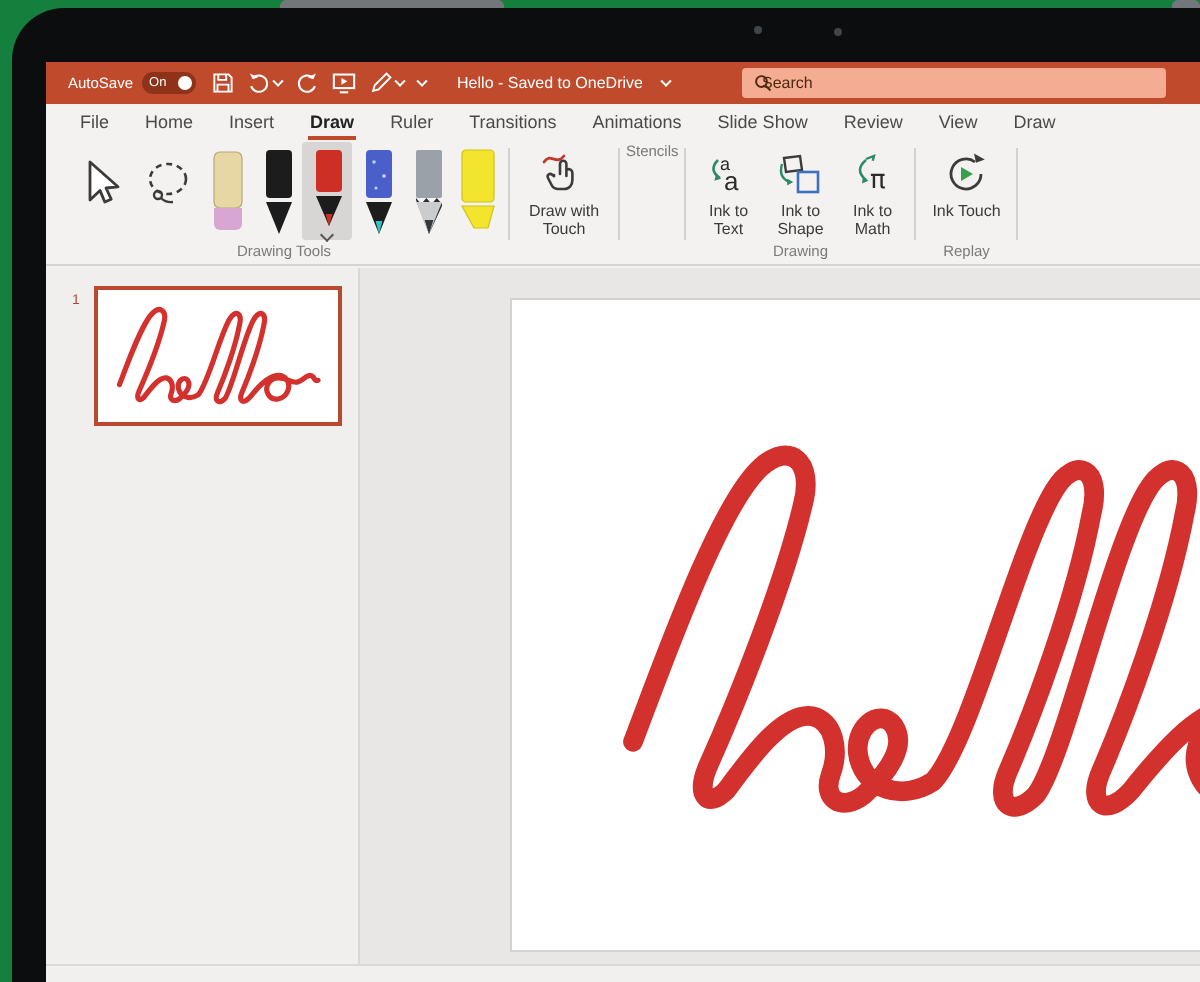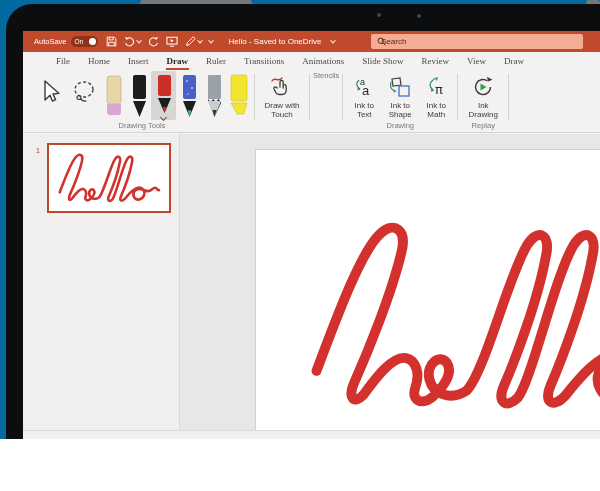--- a/index.html
+++ b/index.html
@@ -1,17 +1,17 @@
 <!DOCTYPE html>
 <html><head>
 <meta charset="utf-8">
 <style>
   * { margin:0; padding:0; box-sizing:border-box; }
   html,body { width:600px; height:491px; overflow:hidden; font-family:"Liberation Sans", sans-serif; }
-  .stage { position:relative; width:600px; height:439px; background:#0369a1; }
+  .stage { position:relative; width:600px; height:491px; background:#15803d; }
 
   
   .bg-tab { position:absolute; background:#73777b; border-radius:3px 3px 0 0; }
   .device { position:absolute; left:6px; top:4px; right:0; bottom:0; background:#0c0d0e; border-top-left-radius:26px; }
   .cam-dot { position:absolute; width:4px; height:4px; border-radius:50%; background:#40454a; }
   .screen { position:absolute; left:17px; top:27px; right:0; bottom:0; background:#f3f2f1; overflow:hidden; }
 
   
   .titlebar { position:relative; height:21px; background:#bf4b2c; display:flex; align-items:center; padding-left:11px; color:#fff; }
   .autosave-label { font-size:7.5px; margin-right:4px; }
@@ -22,21 +22,21 @@
   .tb-btn { display:flex; align-items:center; gap:2px; }
   .tb-btn svg { display:block; }
   .chev { width:4px; height:4px; border-right:1.1px solid #fff; border-bottom:1.1px solid #fff; transform:rotate(45deg) translate(-1px,-1px); }
   .doc-title { font-size:8px; margin-left:16px; white-space:nowrap; }
   .title-chev { margin-left:10px; }
   .searchbox { position:absolute; left:348px; top:3px; width:212px; height:15px; background:#f4ad92; border-radius:2px; display:flex; align-items:center; padding-left:10px; }
   .searchbox .s-icon { position:absolute; left:6px; top:3px; }
   .searchbox .s-text { font-size:8px; color:#50270f; }
 
   
-  .tabsrow { height:19px; background:#f3f2f1; display:flex; align-items:center; padding-left:24px;font-family:Liberation Serif, serif; }
+  .tabsrow { height:19px; background:#f3f2f1; display:flex; align-items:center; padding-left:8px; }
   .tab { font-size:9px; color:#4b4a49; padding:0 9px; height:19px; line-height:19px; position:relative; }
   .tab.active { color:#222; font-weight:bold; }
   .tab.active::after { content:""; position:absolute; left:8px; right:8px; bottom:1px; height:2px; background:#bf4b2c; }
 
   
   .ribbon { height:62px; background:#f3f2f1; border-bottom:1px solid #d6d4d2; display:flex; padding-left:10px; }
   .rgroup { display:flex; flex-direction:column; }
   .rgroup .g-body { flex:1; display:flex; align-items:flex-start; }
   .g-label { font-size:7.5px; color:#7b7977; text-align:center; padding-bottom:2px; }
   .rsep { width:1px; background:#d4d2d0; height:46px; margin:3px 3px 0 3px; }
@@ -276,21 +276,21 @@
         <div class="rgroup">
           <div class="g-body">
             <div class="bigbtn w44">
               <span class="b-icon">
                 <svg width="24" height="24" viewBox="0 0 24 24">
                   <path d="M19.5 12 a7.5 7.5 0 1 1 -3 -6" fill="none" stroke="#3c3b3a" stroke-width="1.4"></path>
                   <path d="M16 1.8 l1 4.6 4.4 -1.6 Z" fill="#3c3b3a"></path>
                   <path d="M9.5 8.5 v7 l6 -3.5 Z" fill="#36a04a"></path>
                 </svg>
               </span>
-              <span class="b-label">Ink Drawing</span>
+              <span class="b-label">Ink Touch</span>
             </div>
           </div>
           <div class="g-label">Replay</div>
         </div>
 
         <div class="rsep"></div>
       </div>
 
       <div class="content">
         <div class="thumbs">

